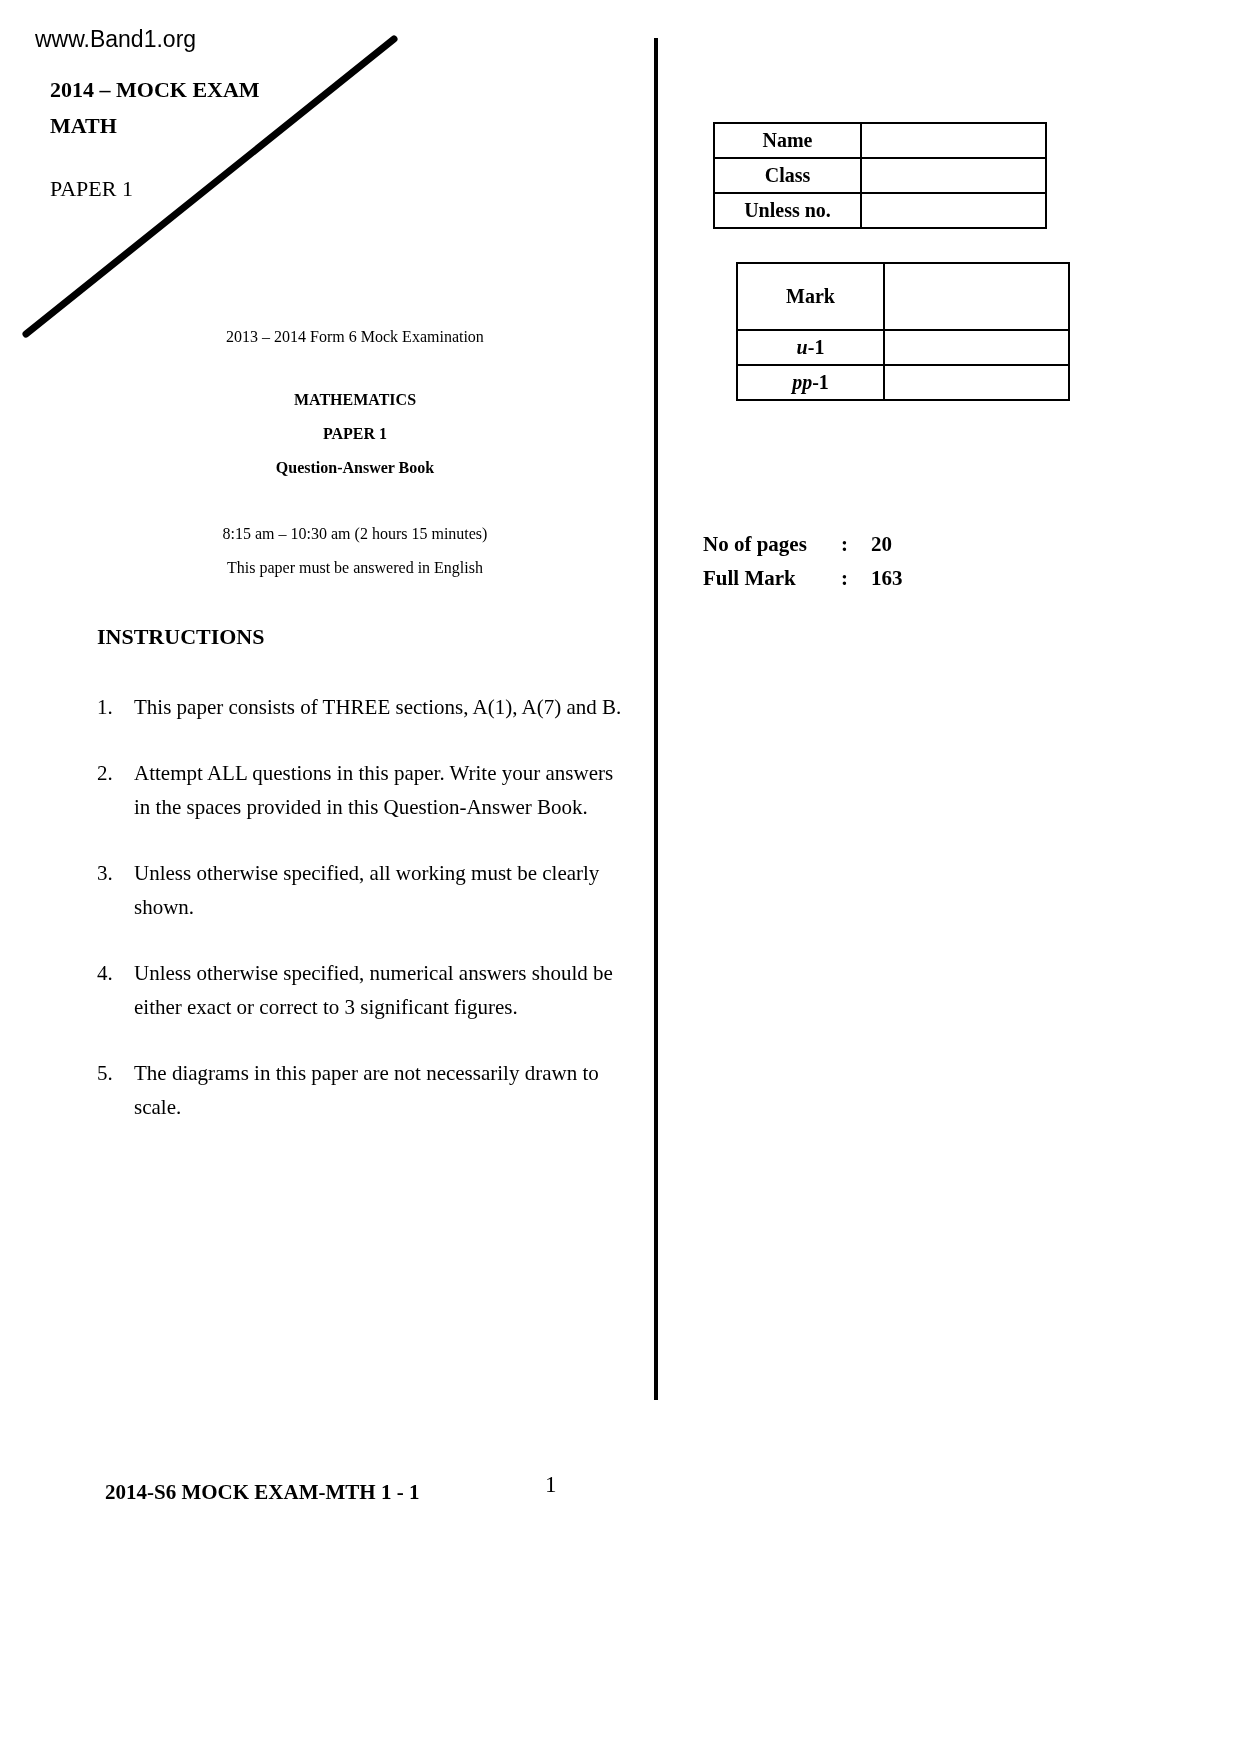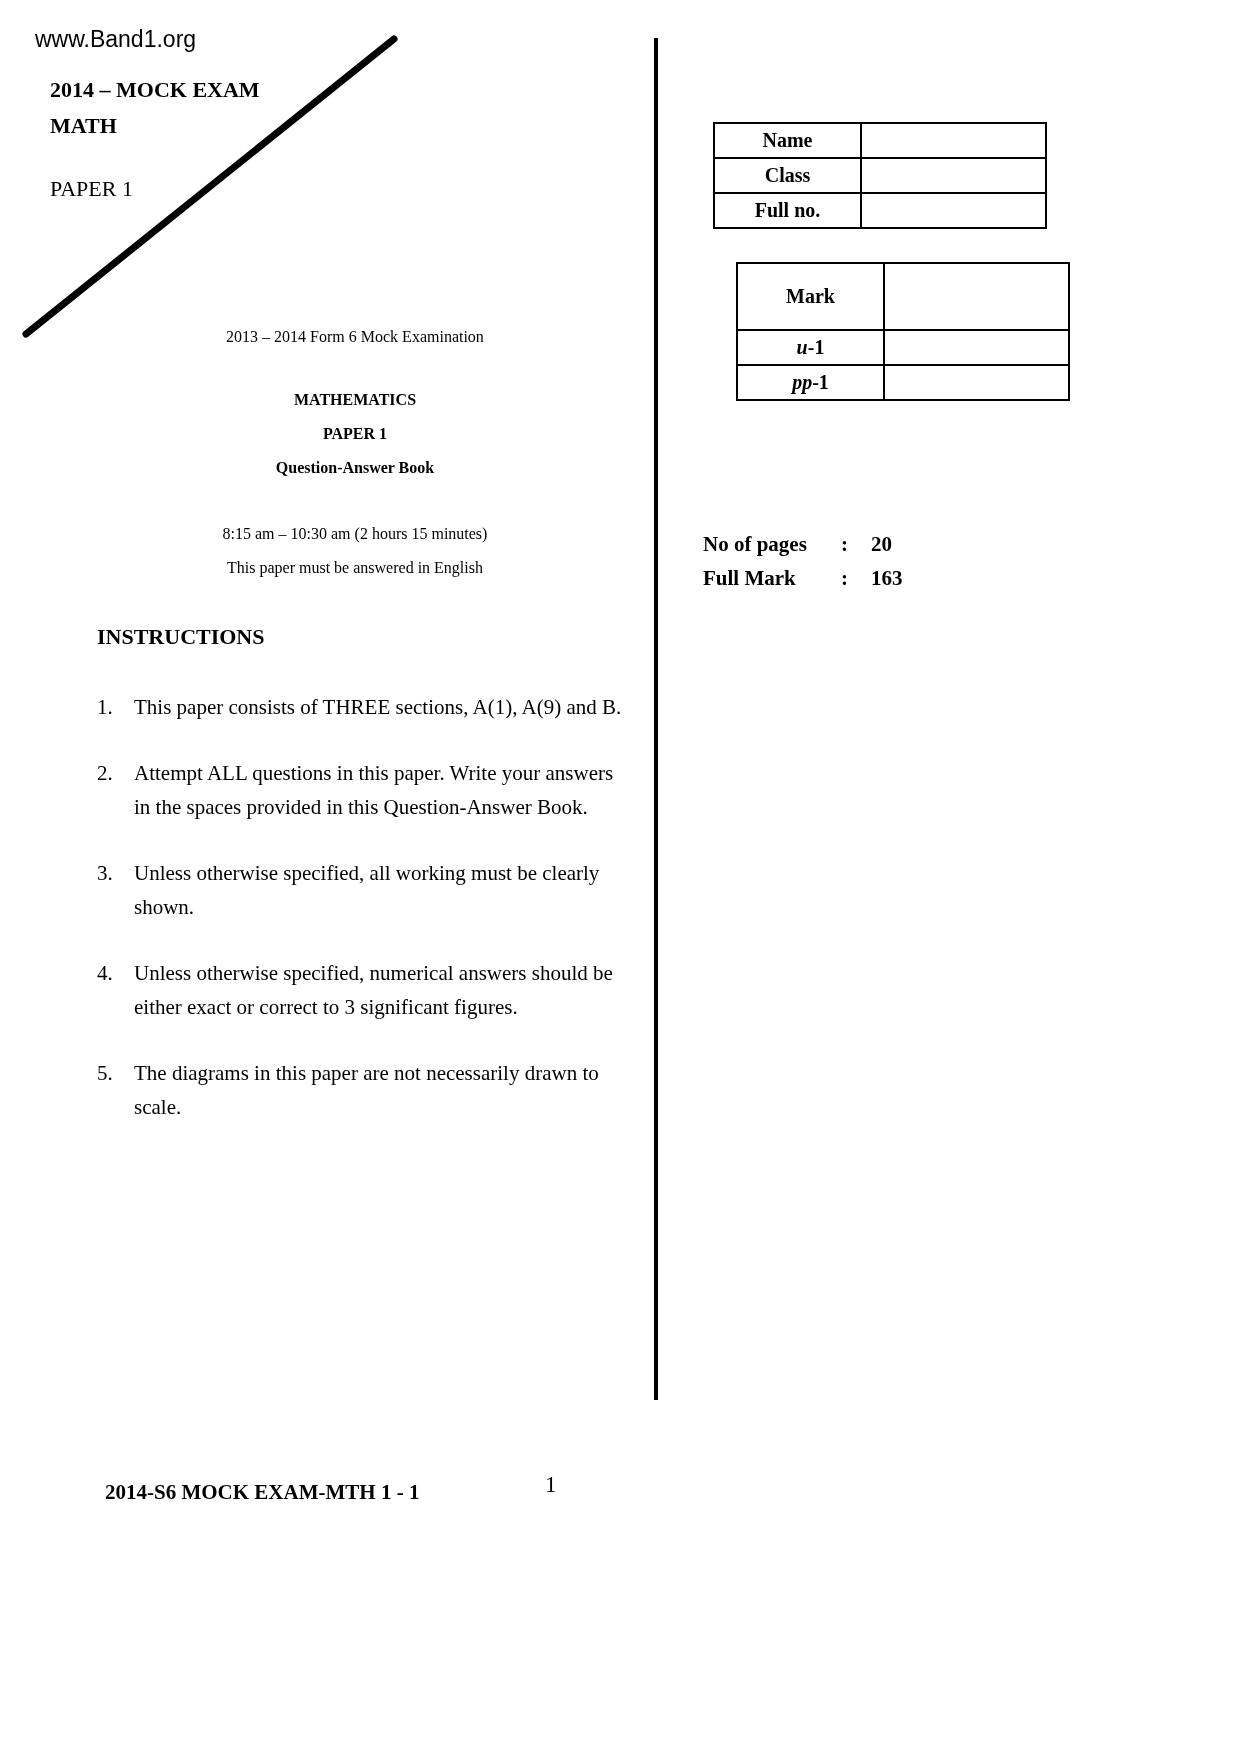--- a/index.html
+++ b/index.html
@@ -96,21 +96,21 @@
       <div>8:15 am – 10:30 am (2 hours 15 minutes)</div>
       <div>This paper must be answered in English</div>
     </div>
   </div>
 
   <div class="instructions-heading">INSTRUCTIONS</div>
 
   <ol class="instructions">
     <li class="instr-item">
       <span class="instr-num">1.</span>
-      <span class="instr-text">This paper consists of THREE sections, A(1), A(9) and B.</span>
+      <span class="instr-text">This paper consists of THREE sections, A(1), A(7) and B.</span>
     </li>
     <li class="instr-item">
       <span class="instr-num">2.</span>
       <span class="instr-text">Attempt ALL questions in this paper. Write your answers in the spaces provided in this Question-Answer Book.</span>
     </li>
     <li class="instr-item">
       <span class="instr-num">3.</span>
       <span class="instr-text">Unless otherwise specified, all working must be clearly shown.</span>
     </li>
     <li class="instr-item">
@@ -129,21 +129,21 @@
     <tbody>
         <tr>
       <td class="lbl">Name</td>
       <td class="val"></td>
     </tr>
     <tr>
       <td class="lbl">Class</td>
       <td class="val"></td>
     </tr>
     <tr>
-      <td class="lbl">Full no.</td>
+      <td class="lbl">Unless no.</td>
       <td class="val"></td>
     </tr>
   </tbody>
     </table>
 
   <table class="grid mark-table">
     <tbody>
         <tr class="h-tall">
       <td class="lbl"><span>Mark</span><em></em><span></span></td>
       <td class="val"></td>

